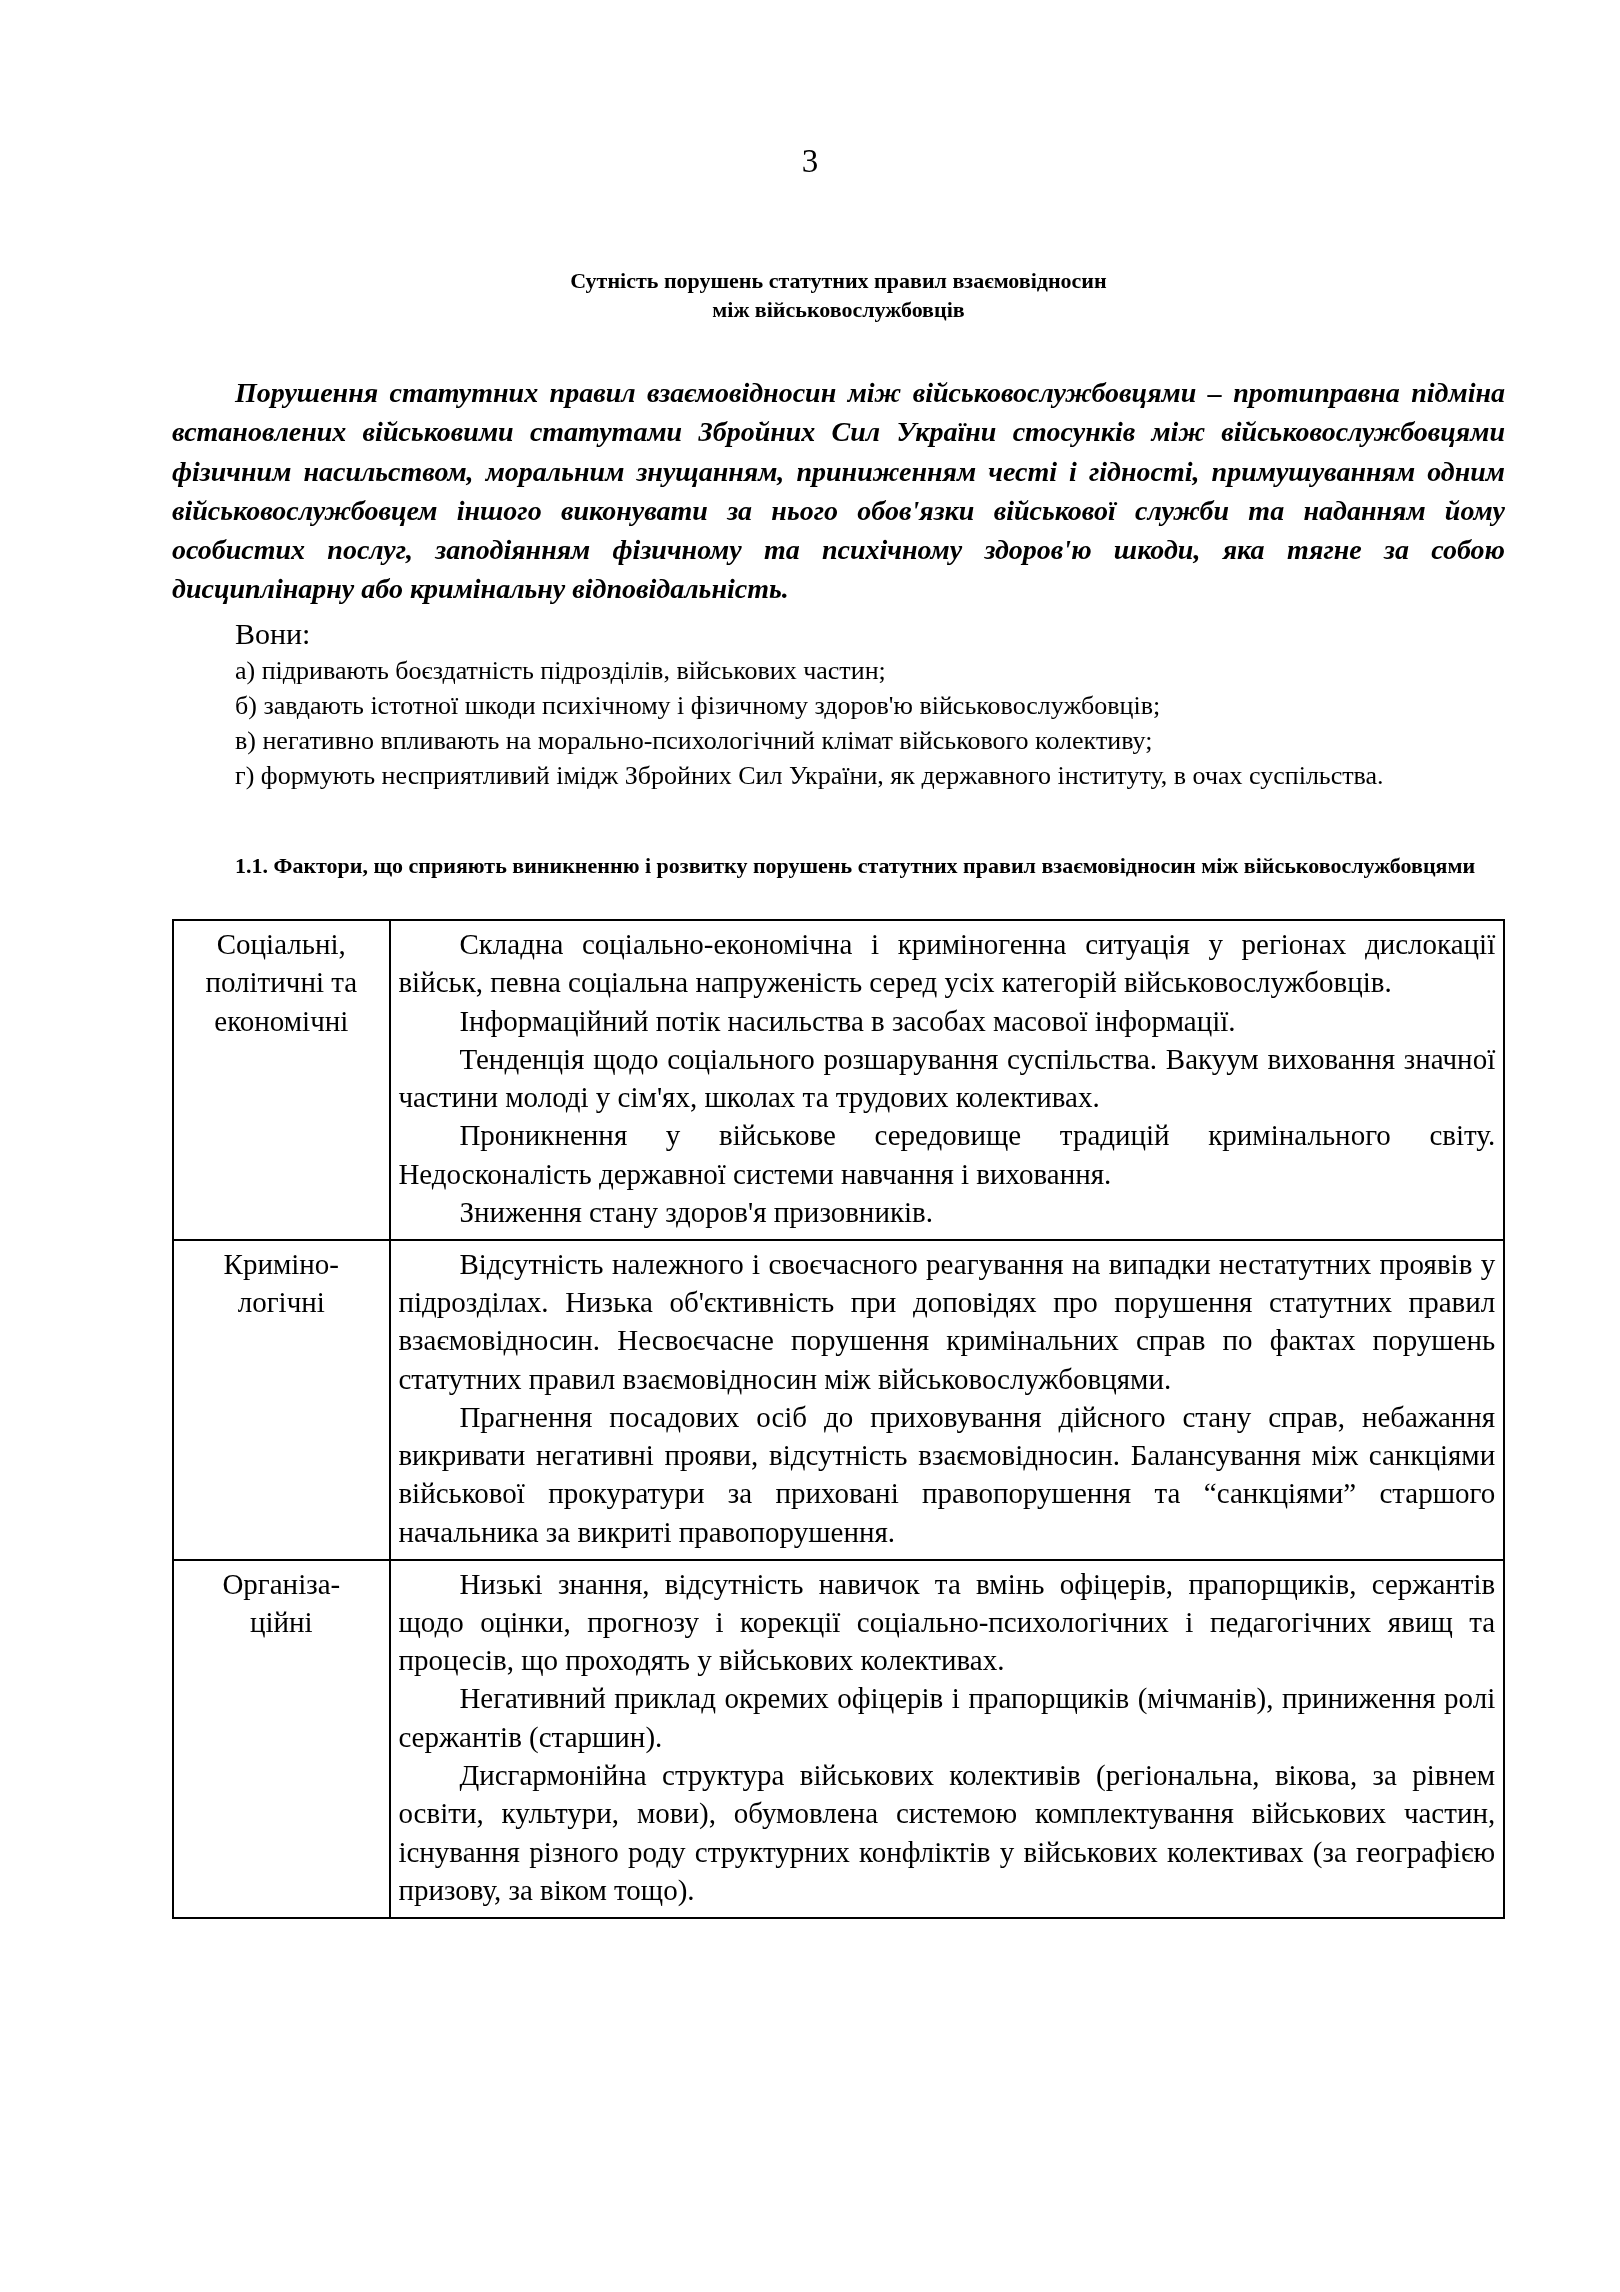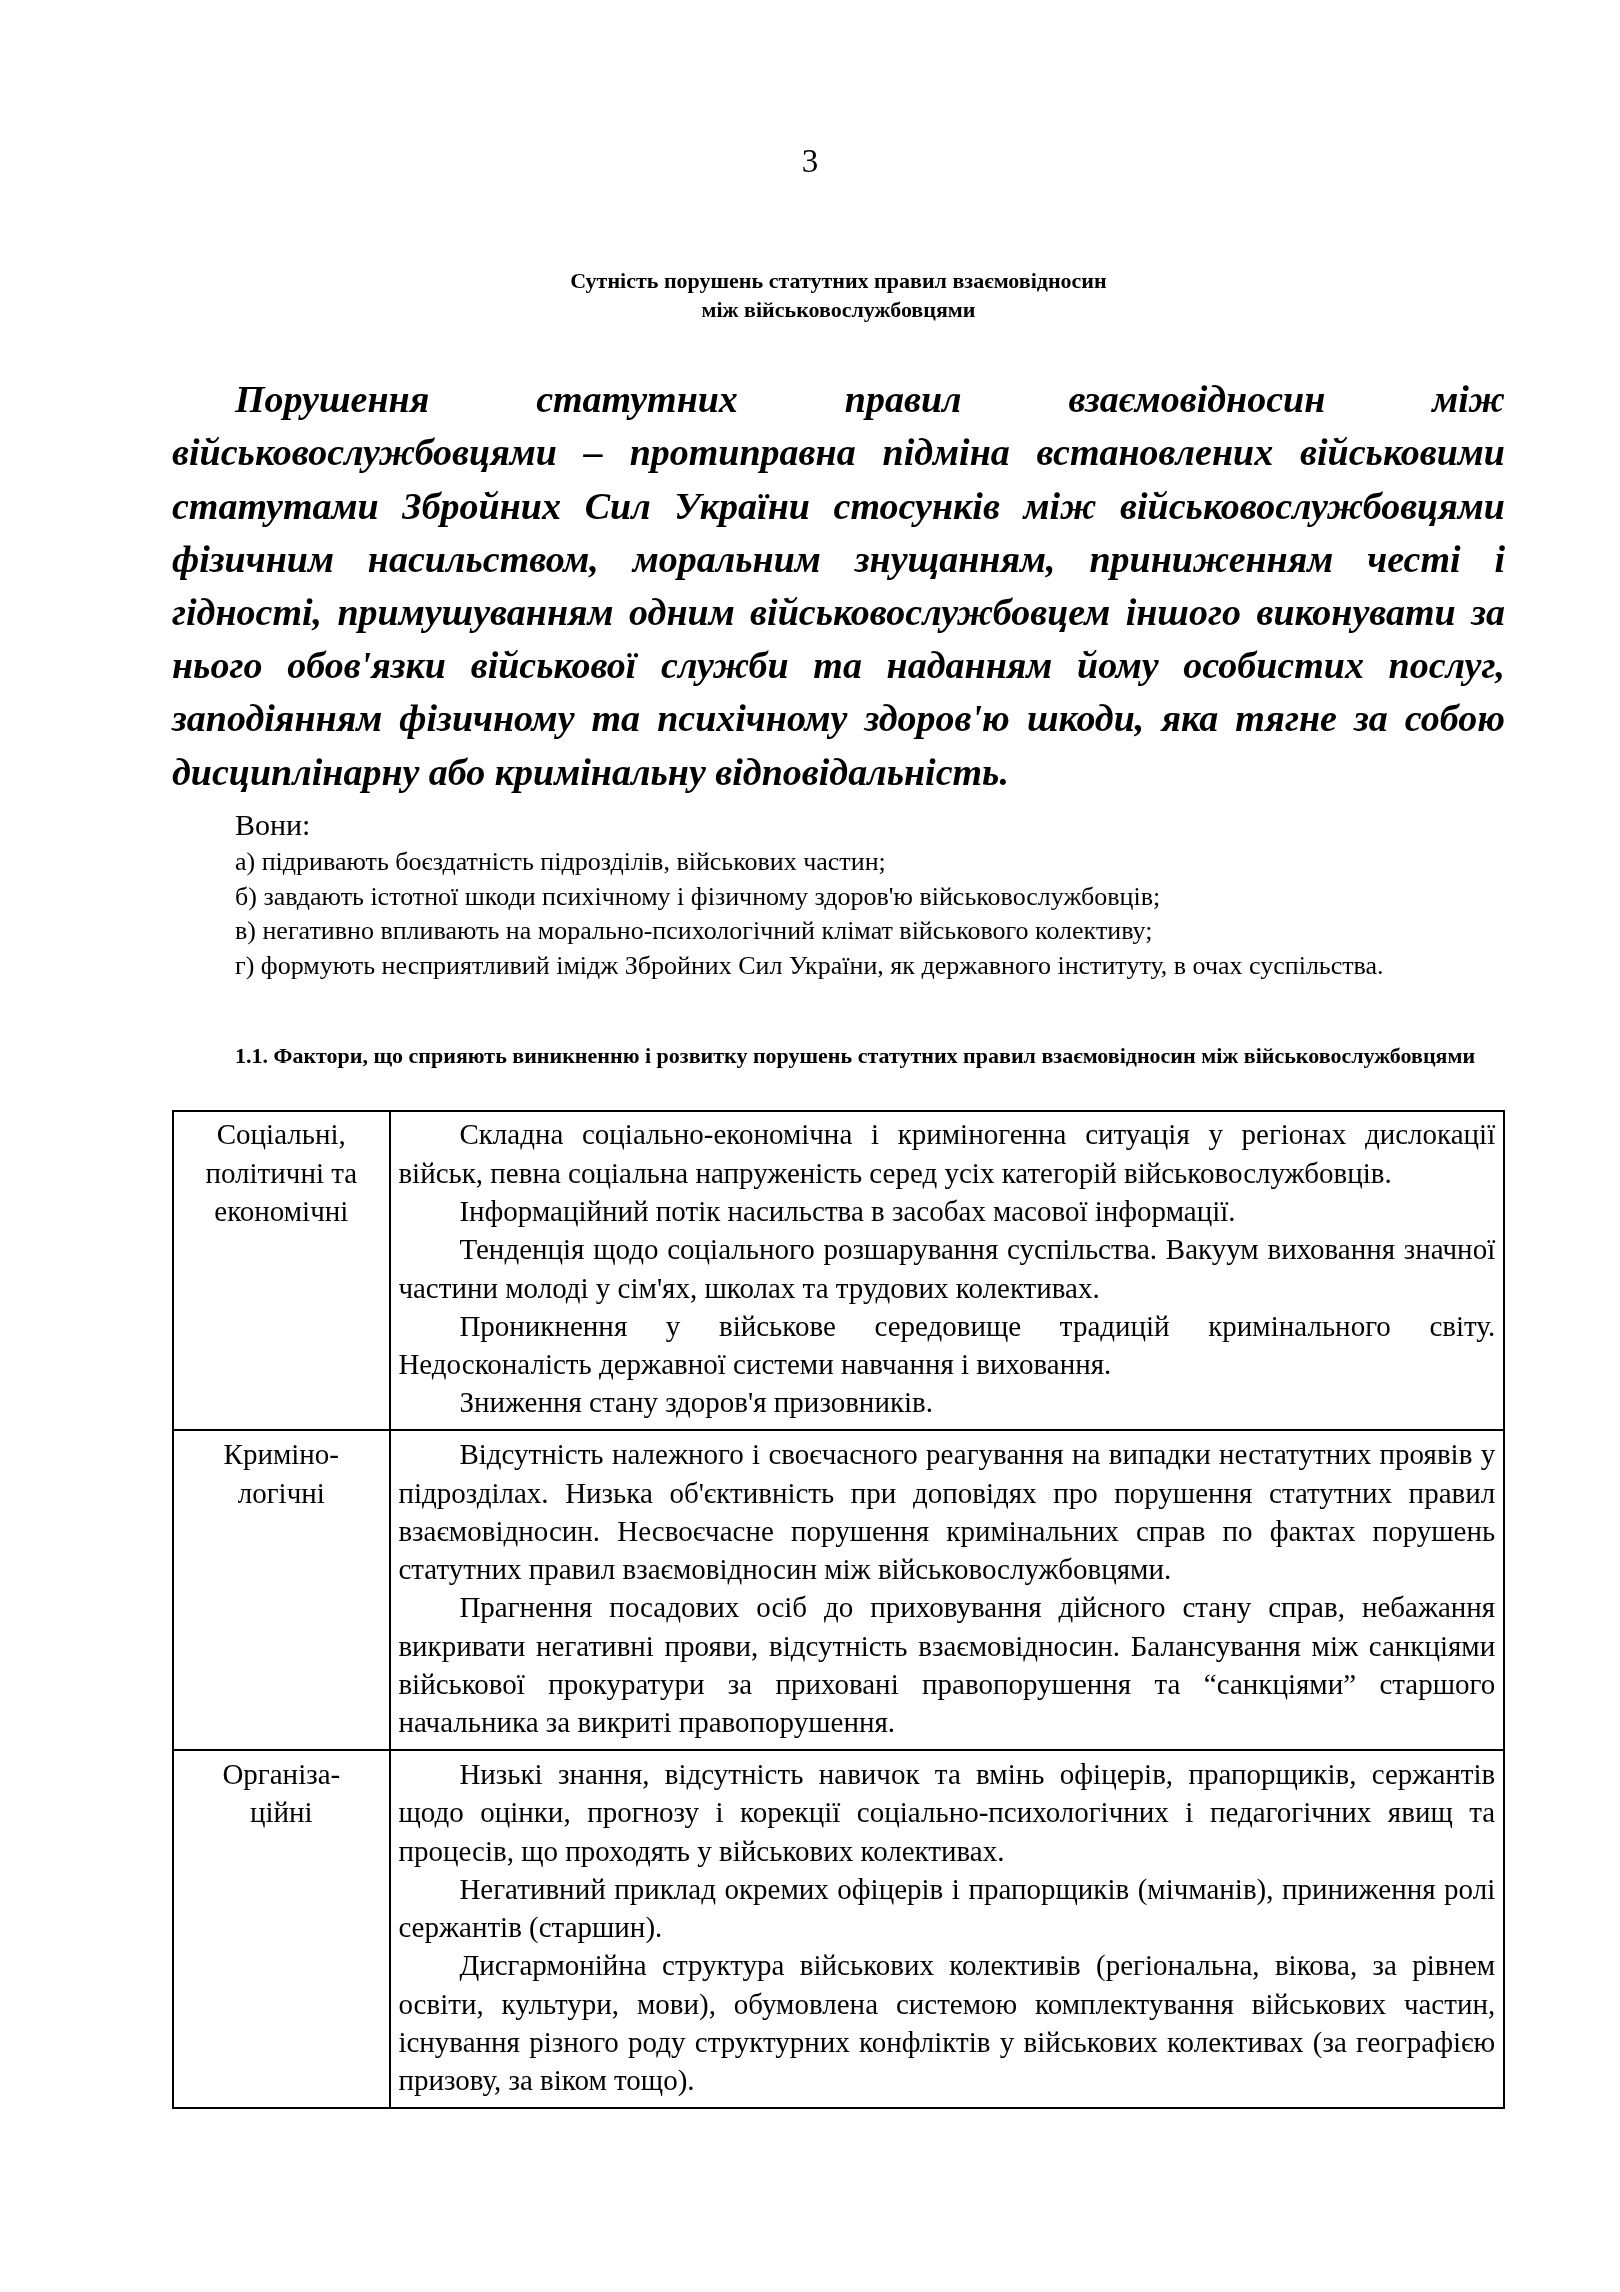--- a/index.html
+++ b/index.html
@@ -49,21 +49,21 @@
     line-height: 1.30;
     margin: 0 0 5.9px 0;
   }
   .doc-title .line { display: block; }
 
   
   .lead {
     margin: 49px 0 0 0;
     font-style: italic;
     font-weight: bold;
-    font-size: 38px;
+    font-size: 28px;
     line-height: 1.40;
     text-align: justify;
     text-indent: 63px;
     hyphens: none;
   }
 
   
   .para {
     margin: 0;
     font-size: 30px;
@@ -127,21 +127,21 @@
 <body>
 
 <div class="page">
 
   <div class="page-number">3</div>
 
   <div class="content">
 
     <h1 class="doc-title">
       <span class="line">Сутність порушень статутних правил взаємовідносин</span>
-      <span class="line">між військовослужбовцями</span>
+      <span class="line">між військовослужбовців</span>
     </h1>
 
     <p class="lead">Порушення статутних правил взаємовідносин між військовослужбовцями – протиправна підміна встановлених військовими статутами Збройних Сил України стосунків між військовослужбовцями фізичним насильством, моральним знущанням, приниженням честі і гідності, примушуванням одним військовослужбовцем іншого виконувати за нього обов'язки військової служби та наданням йому особистих послуг, заподіянням фізичному та психічному здоров'ю шкоди, яка тягне за собою дисциплінарну або кримінальну відповідальність.</p>
 
     <div class="intro-block">
       <p class="para">Вони:</p>
       <p class="list-line">а) підривають боєздатність підрозділів, військових частин;</p>
       <p class="list-line">б) завдають істотної шкоди психічному і фізичному здоров'ю військовослужбовців;</p>
       <p class="list-line">в) негативно впливають на морально-психологічний клімат військового колективу;</p>
       <p class="list-line">г) формують несприятливий імідж Збройних Сил України, як державного інституту, в очах суспільства.</p>

